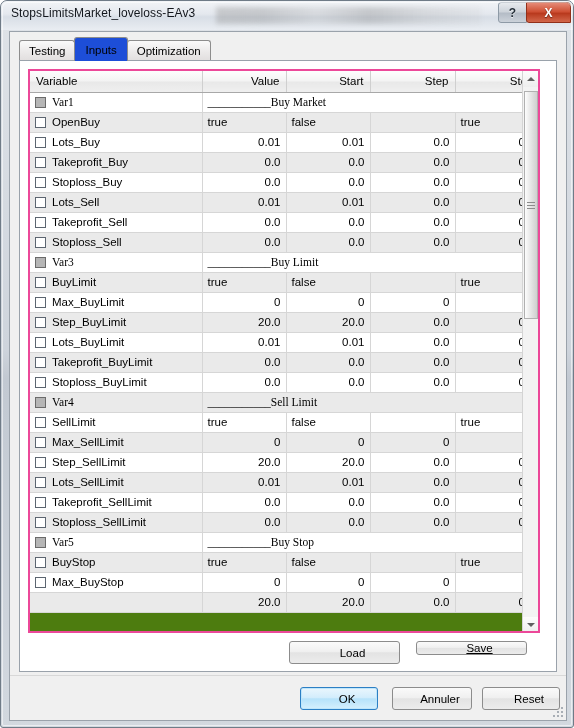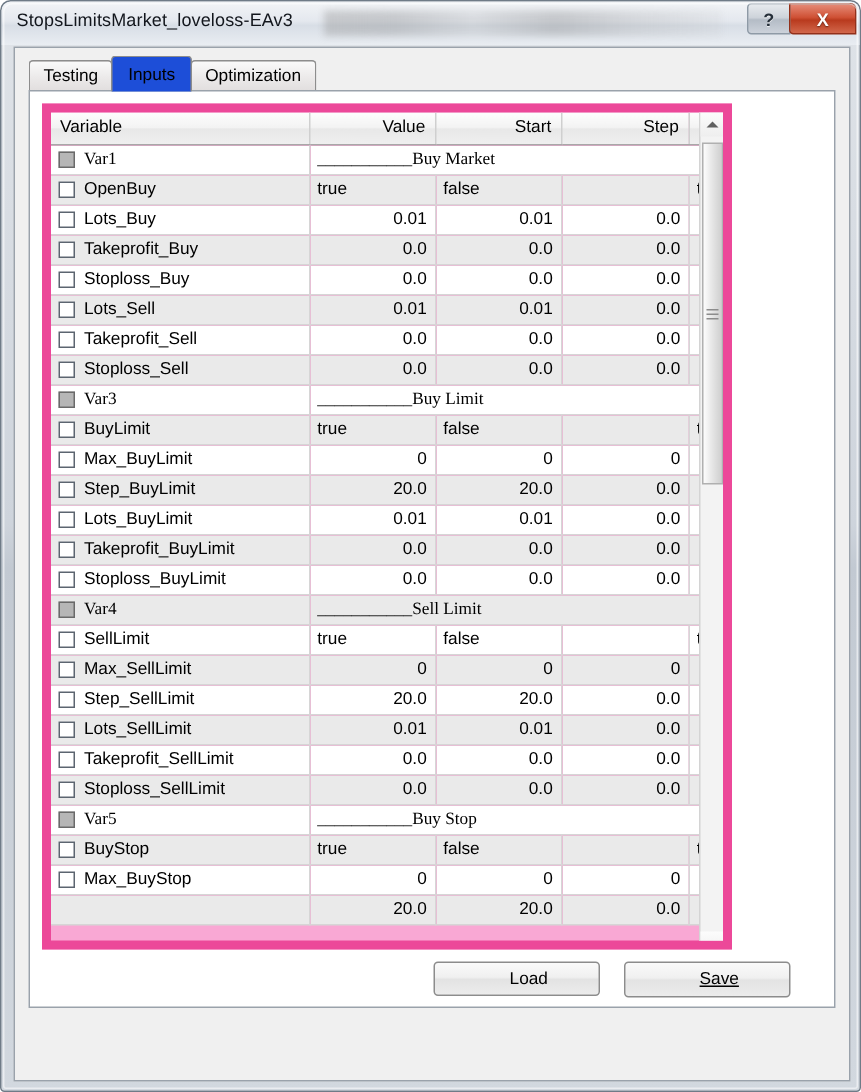--- a/index.html
+++ b/index.html
@@ -148,24 +148,24 @@
     width: 538px; height: 612px;
     background: #ffffff;
     border: 1px solid #9aa2ab;
     box-sizing: border-box;
   }
 
   
   .grid {
     position: absolute;
     left: 8px; top: 8px;
-    width: 460px; height: 564px;
-    border: 6px solid #ec4899;
-    box-sizing: border-box;
-    background: #f9a8d4;
+    width: 512px; height: 564px;
+    border: 2px solid #ec4899;
+    box-sizing: border-box;
+    background: #4d7c0f;
     overflow: hidden;
   }
   table.inputs {
     border-collapse: collapse;
     table-layout: fixed;
     width: 510px;
     font-size: 11px;
   }
   table.inputs th {
     height: 21px;
@@ -273,21 +273,21 @@
     justify-content: center;
     font-family: "Liberation Sans", sans-serif;
     padding-left: 16px;
   }
   .btn-load {
     position: absolute; right: 140px; top: 0;
     width: 111px; height: 23px;
   }
   .btn-save {
     position: absolute; right: 13px; top: 0;
-    width: 111px; height: 24px; text-decoration: underline;
+    width: 111px; height: 14px; text-decoration: underline;
   }
 
   
   .bottombar {
     position: absolute;
     left: 0; bottom: 0;
     width: 556px; height: 44px;
     background: #f0f0f0;
     border-top: 1px solid #d8d8d8;
   }
@@ -676,16 +676,29 @@
           </div>
         </div>
       </div>
 
       <div class="ls-row">
         <div class="btn btn-load">Load</div>
         <div class="btn btn-save">Save</div>
       </div>
     </div>
 
+    <div class="bottombar">
+      <div class="btn btn-ok">OK</div>
+      <div class="btn btn-cancel">Annuler</div>
+      <div class="btn btn-reset">Reset</div>
+      <div class="resize-grip">
+        <i style="right:0;bottom:0;"></i>
+        <i style="right:4px;bottom:0;"></i>
+        <i style="right:8px;bottom:0;"></i>
+        <i style="right:0;bottom:4px;"></i>
+        <i style="right:4px;bottom:4px;"></i>
+        <i style="right:0;bottom:8px;"></i>
+      </div>
+    </div>
   </div>
 
   <div class="frame-inner"></div>
 </div>
 
 </body></html>

